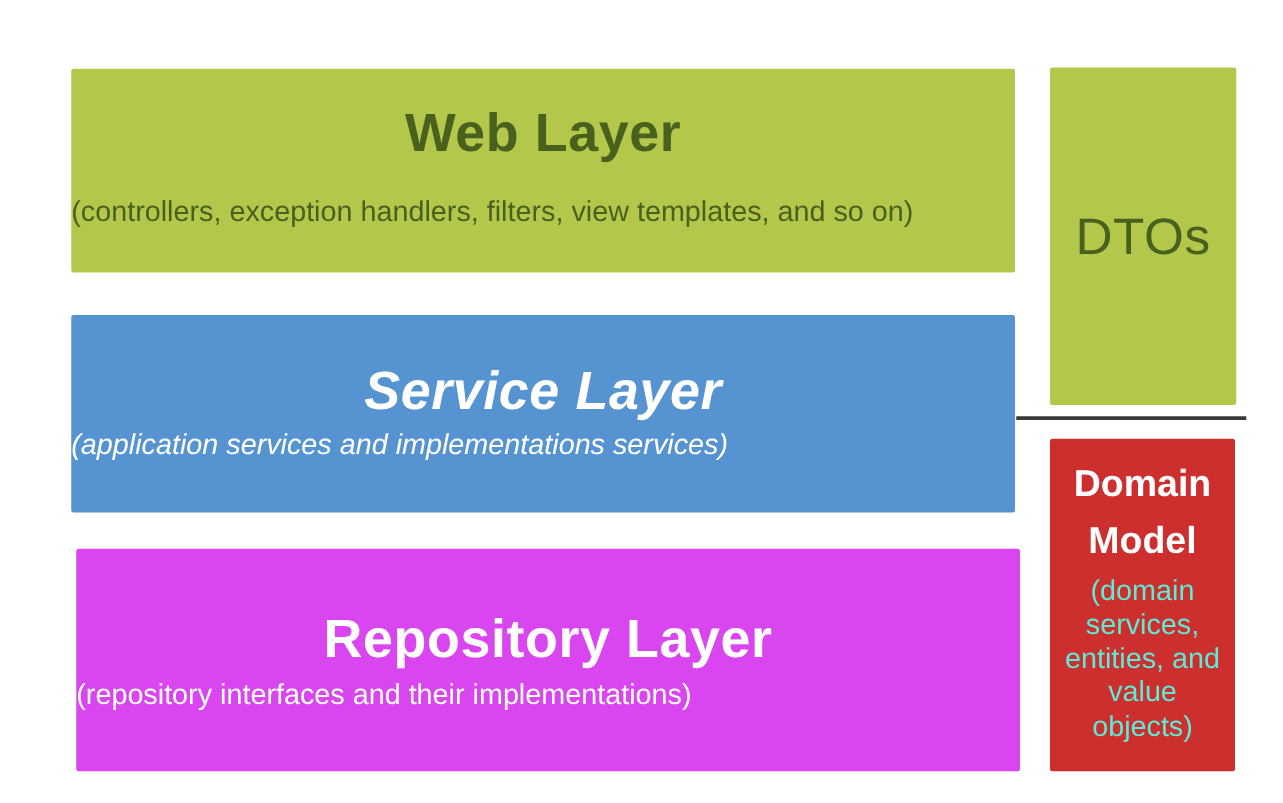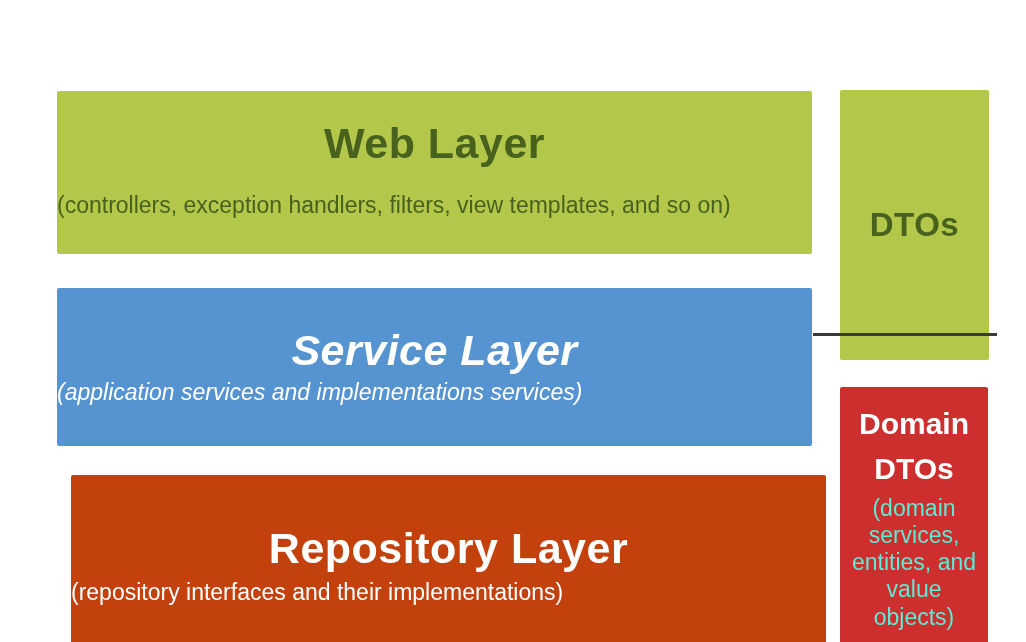--- a/index.html
+++ b/index.html
@@ -11,37 +11,36 @@
     position: relative;
     width: 1026px;
     height: 642px;
     background: #ffffff;
     overflow: hidden;
     font-family: "Liberation Sans", "DejaVu Sans", sans-serif;
   }
   .box {
     position: absolute;
     border-radius: 2px;
-    margin-top: 36px;
   }
   .box-web {
     left: 57px; top: 55px;
     width: 755px; height: 163px;
     background: #b3c84b;
   }
   .box-service {
     left: 57px; top: 252px;
     width: 755px; height: 158px;
     background: #5594d0;
     font-style: italic;
   }
   .box-repo {
-    left: 71px; top: 439px;
-    width: 755px; height: 198px;
-    background: #c2410c;
+    left: 61px; top: 439px;
+    width: 755px; height: 178px;
+    background: #d946ef;
   }
   .box-dtos {
     left: 840px; top: 54px;
     width: 149px; height: 270px;
     background: #b3c84b;
     display: flex;
     align-items: center;
     justify-content: center;
   }
   .box-domain {
@@ -82,22 +81,22 @@
   .box-web .layer-title    { top: 52px; }
   .box-web .layer-subtitle { top: 114px; }
 
   .box-service .layer-title    { top: 62px; }
   .box-service .layer-subtitle { top: 104px; }
 
   .box-repo .layer-title    { top: 73px; }
   .box-repo .layer-subtitle { top: 117px; }
 
   .dtos-label {
-    font-weight: bold;
-    font-size: 33px;
+    font-weight: normal;
+    font-size: 41px;
     color: #48611d;
     letter-spacing: 0.5px;
     text-align: right;
   }
   .domain-title {
     font-weight: bold;
     font-size: 30px;
     line-height: 1.5;
     color: #ffffff;
   }
@@ -128,17 +127,17 @@
     <div class="layer-subtitle light-text">(repository interfaces and their implementations)</div>
   </div>
 
   <div class="box box-dtos">
     <span class="dtos-label">DTOs</span>
   </div>
 
   <div class="divider"></div>
 
   <div class="box box-domain">
-    <div class="domain-title">Domain DTOs</div>
+    <div class="domain-title">Domain Model</div>
     <div class="domain-subtitle">(domain services, entities, and value objects)</div>
   </div>
 
 </div>
 
 </body></html>

